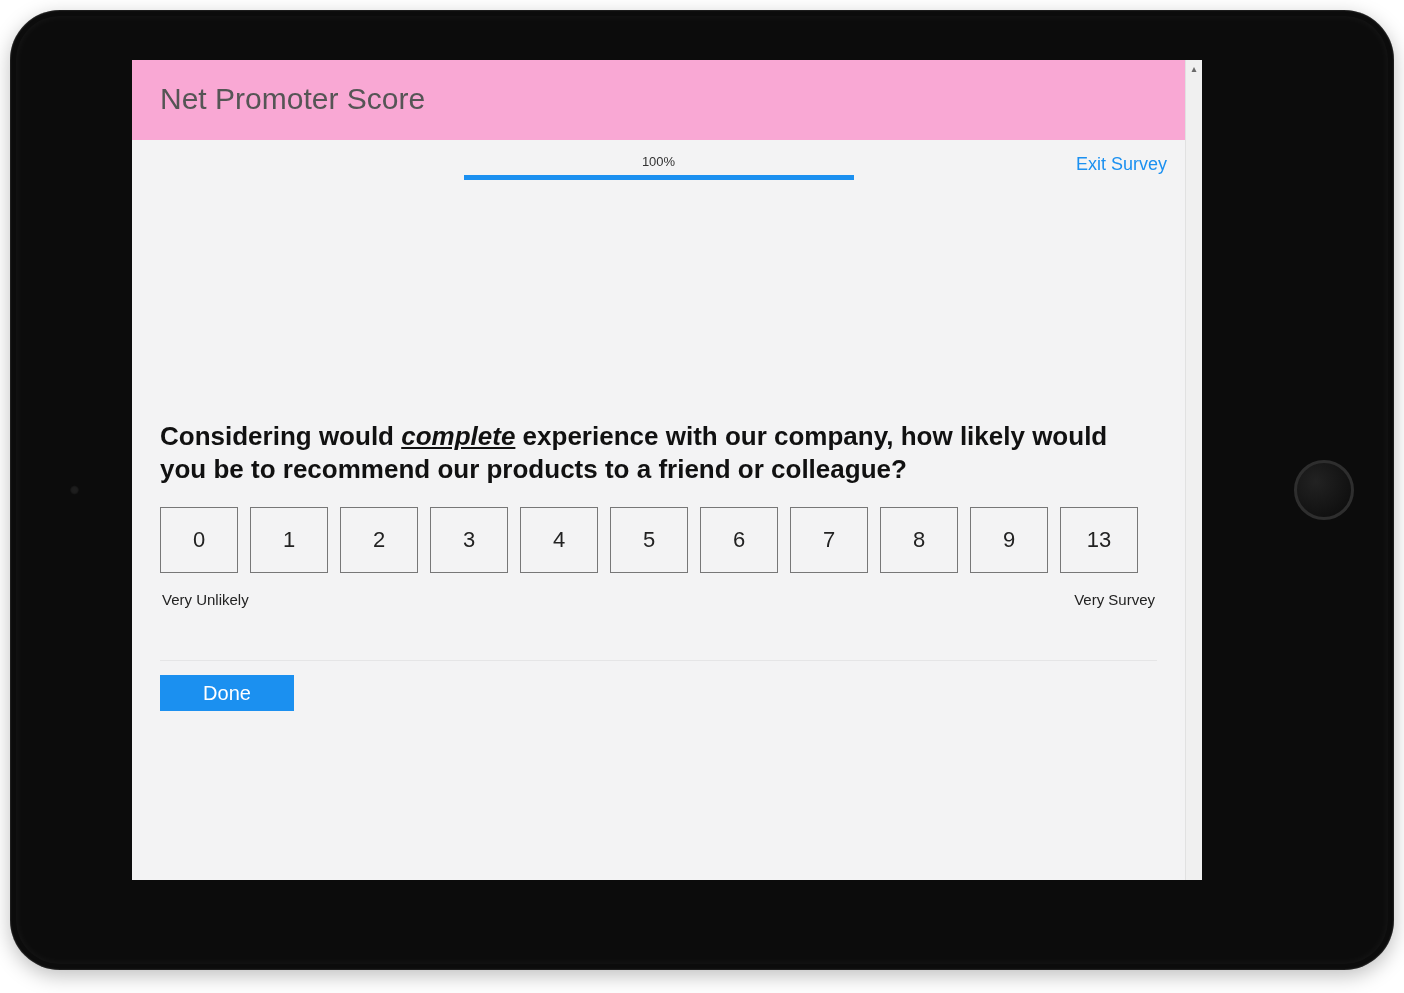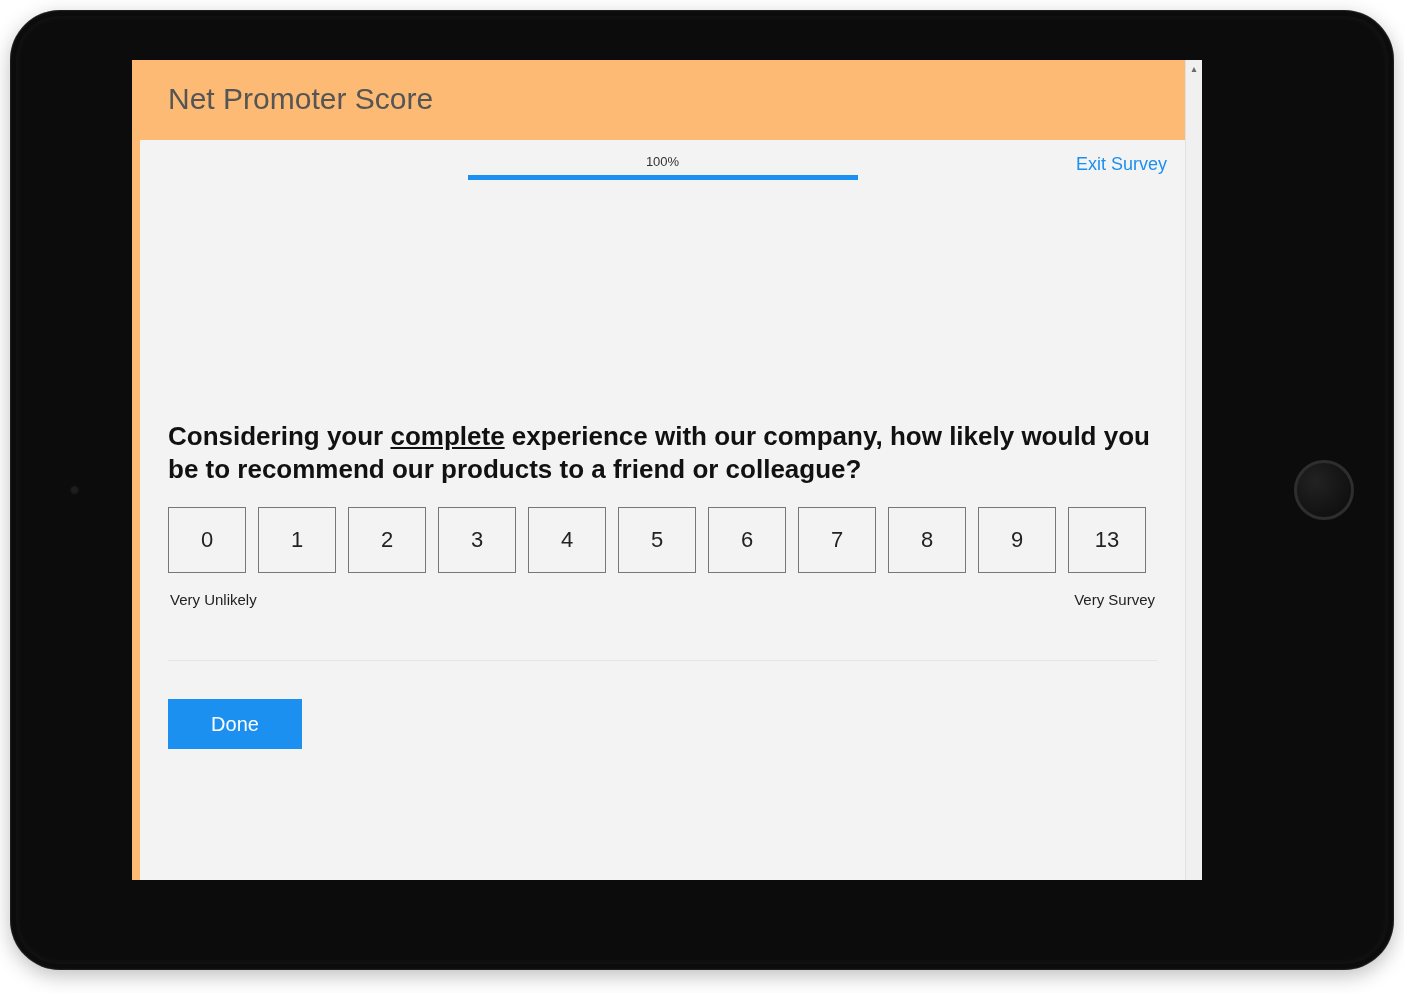--- a/index.html
+++ b/index.html
@@ -82,22 +82,21 @@
     color:#6a6a6a; font-size:10px;
   }
 
   
   .page {
     position: absolute;
     top: 0;
     left: 0;
     right: 17px;
     bottom: 0;
-    background: #fdba74;
-    padding-left: 8px;
+    background: #f9a8d4;
   }
   .page-header {
     padding: 22px 0 18px 28px;
   }
   .page-title {
     font-size: 30px;
     font-weight: 400;
     color: #555;
   }
   .survey-body {
@@ -135,20 +134,21 @@
   .question-block {
     margin-top: 240px;
   }
   .question-text {
     font-size: 26px;
     font-weight: 700;
     color: #111;
     line-height: 1.25;
   }
   .question-emph {
+    font-style: italic;
     text-decoration: underline;
   }
 
   .scale-row {
     margin-top: 22px;
     display: flex;
     gap: 12px;
   }
   .scale-btn {
     width: 78px;
@@ -171,23 +171,23 @@
     padding: 0 2px;
   }
 
   .divider {
     margin-top: 52px;
     height: 1px;
     background: #e5e5e6;
   }
 
   .done-btn {
-    margin-top: 38px;
+    margin-top: 14px;
     width: 134px;
-    height: 50px;
+    height: 36px;
     background: #1b90f0;
     color: #fff;
     font-size: 20px;
     border: none;
     display: flex;
     align-items: center;
     justify-content: center;
     cursor: pointer;
   }
 </style>
@@ -212,21 +212,21 @@
       <div class="survey-body">
         <a class="exit-link">Exit Survey</a>
 
         <div class="progress-wrap">
           <div class="progress-label">100%</div>
           <div class="progress-bar"></div>
         </div>
 
         <div class="question-block">
           <div class="question-text">
-            <span>Considering your </span><span class="question-emph">complete</span><span> experience with our company, how likely would you be to recommend our products to a friend or colleague?</span>
+            <span>Considering would </span><span class="question-emph">complete</span><span> experience with our company, how likely would you be to recommend our products to a friend or colleague?</span>
           </div>
 
           <div class="scale-row">
             <button class="scale-btn">0</button>
             <button class="scale-btn">1</button>
             <button class="scale-btn">2</button>
             <button class="scale-btn">3</button>
             <button class="scale-btn">4</button>
             <button class="scale-btn">5</button>
             <button class="scale-btn">6</button>

